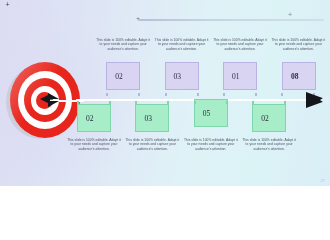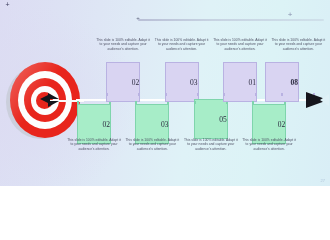--- a/index.html
+++ b/index.html
@@ -95,25 +95,25 @@
     position:absolute;left:14px;top:2px;width:0;height:0;
     border-right:9px solid #dff1f7;border-top:6px solid transparent;border-bottom:6px solid transparent;
   }
 
   
   .backbone{
     position:absolute;left:76px;top:99px;width:234px;height:1.6px;
     background:#ffffff;
   }
   .box{
-    position:absolute;width:34px;height:40px;
+    position:absolute;width:34px;height:28px;
     box-sizing:border-box;
-    display:flex;align-items:center;justify-content:flex-end;
+    display:flex;align-items:center;justify-content:flex-start;
     font-family:"Liberation Serif", serif;
-    font-size:7.5px;color:#2b2b40;
+    font-size:7.5px;color:#2b2b40;padding-left:8px;
   }
   .box.green{
     background:#a7edc8;border:1px solid #7fd5ac;
   }
   .box.purple{
     background:#d9d4f2;border:1px solid #b9b2e2;
   }
   
   .foot{position:absolute;width:34px;height:3px;}
   .foot i{position:absolute;top:0;width:2px;height:3px;display:block;}
@@ -210,21 +210,21 @@
       </div>
       <div class="caption" style="left: 213px; top: 38px;">This slide is 100% editable. Adapt it to your needs and capture your audience's attention.</div>
       <div class="box green" style="left: 252.2px; top: 104px;">
         <span class="num">02</span>
       </div>
       <div class="foot" style="left: 252.2px; top: 101px;">
         <i class="l" style="background: rgb(127, 213, 172);"></i>
         <i class="r" style="background: rgb(127, 213, 172);"></i>
       </div>
       <div class="caption" style="left: 242.2px; top: 138px;">This slide is 100% editable. Adapt it to your needs and capture your audience's attention.</div>
-      <div class="box purple" style="left: 265px; top: 62px; font-weight: bold;">
+      <div class="box purple" style="left: 282px; top: 62px; font-weight: bold;">
         <span class="num">08</span>
       </div>
       <div class="foot" style="left: 281.4px; top: 93px;">
         <i class="l" style="background: rgb(185, 178, 226);"></i>
         <i class="r" style="background: rgb(185, 178, 226);"></i>
       </div>
       <div class="caption" style="left: 271.4px; top: 38px;">This slide is 100% editable. Adapt it to your needs and capture your audience's attention.</div>
     </div>
 
   <div class="dart">

